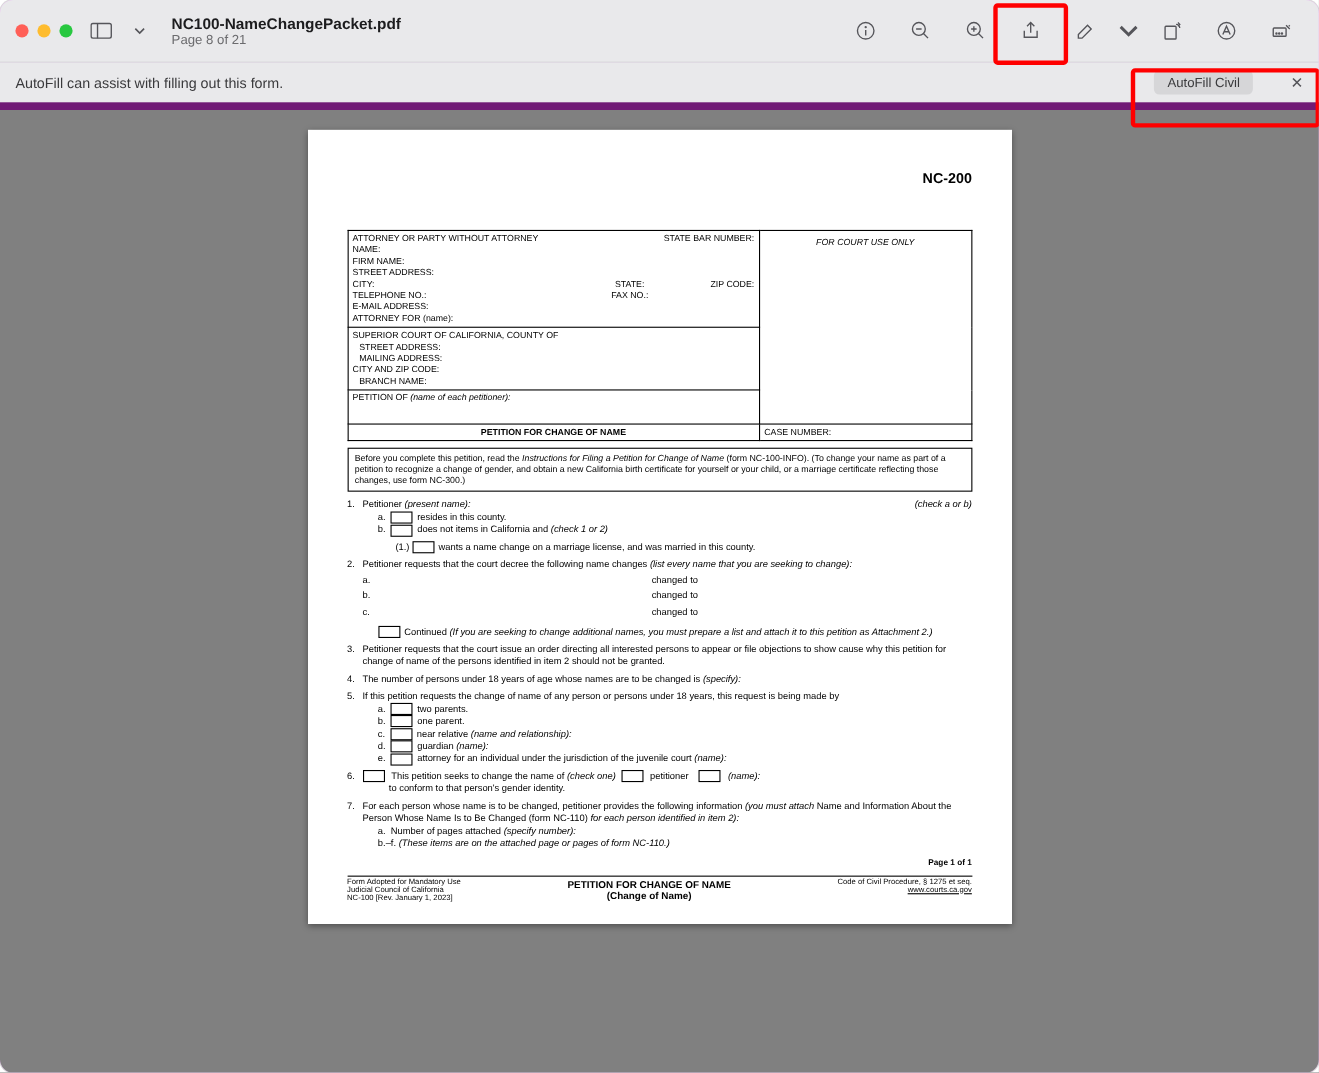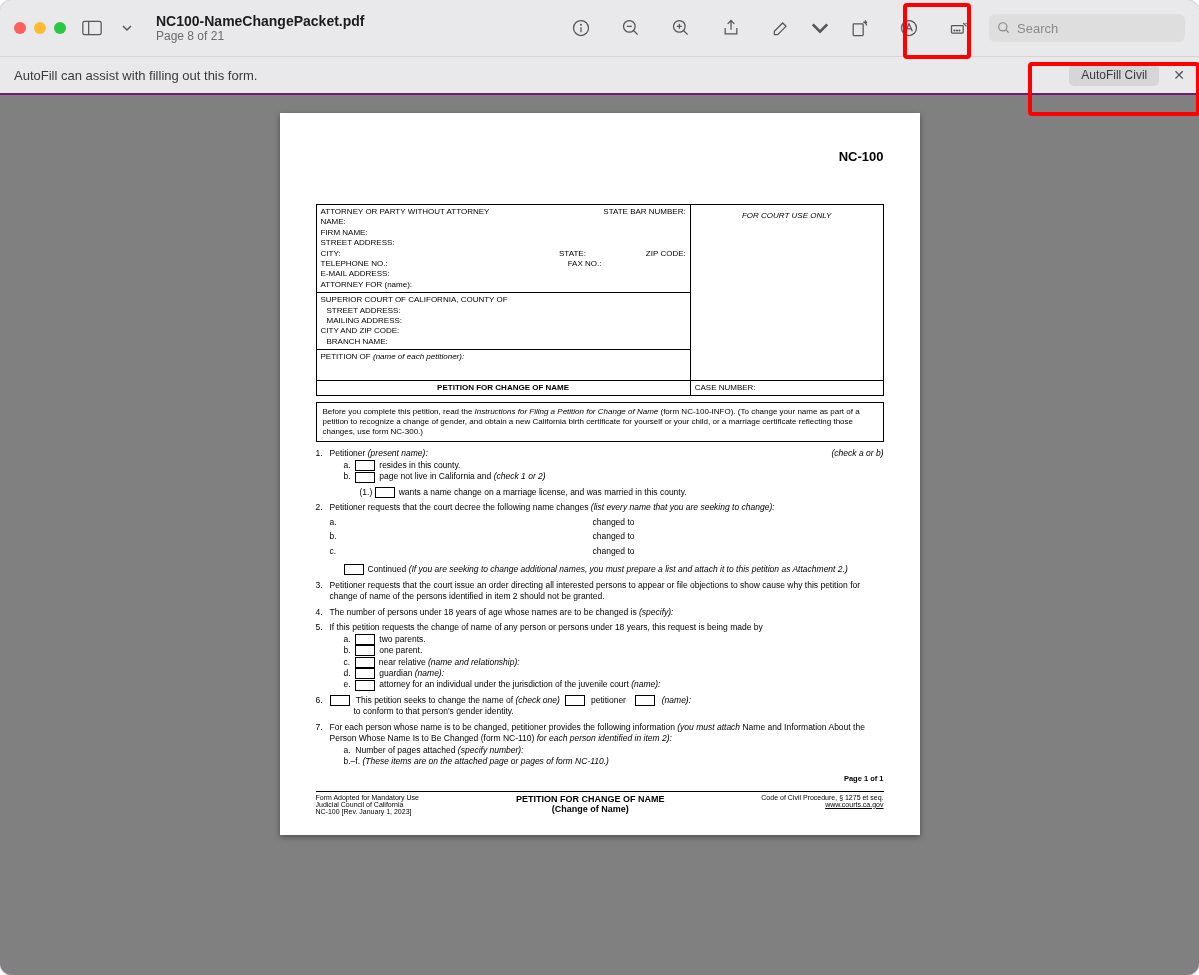--- a/index.html
+++ b/index.html
@@ -18,21 +18,21 @@
   .doc-title-block{display:flex;flex-direction:column;margin-left:10px;flex:0 0 auto;}
   .doc-title{font-size:14px;font-weight:600;color:#1c1c1e;}
   .doc-sub{font-size:12px;color:#6b6b6e;}
   .spacer{flex:1;}
   .tool-btn{width:40px;height:32px;display:flex;align-items:center;justify-content:center;color:#55555a;border-radius:6px;}
   .tool-btn svg{width:20px;height:20px;stroke:#55555a;fill:none;stroke-width:1.5;}
   .small-chev{width:18px;}
   .search-box{display:flex;align-items:center;background:#dedede;border-radius:6px;height:28px;padding:0 8px;min-width:180px;color:#8a8a8d;font-size:13px;gap:6px;}
   .hl-red{border:4px solid #ff0000;border-radius:4px;position:absolute;pointer-events:none;}
   
-  .autofill-bar{height:36px;background:#e9e9eb;display:flex;align-items:center;padding:0 14px;border-bottom:2px solid #701a75;font-size:13px;color:#3a3a3c;}
+  .autofill-bar{height:36px;background:#e9e9eb;display:flex;align-items:center;padding:0 14px;border-bottom:7px solid #701a75;font-size:13px;color:#3a3a3c;gap:20px;}
   .autofill-bar .spacer{flex:1;}
   .autofill-btn{background:#d6d6d8;border-radius:5px;padding:4px 12px;font-size:12px;color:#3a3a3c;}
   .close-x{margin-left:14px;color:#55555a;font-size:14px;}
   
   .content{height:calc(975px - 56px - 36px);background:#808080;display:flex;justify-content:center;align-items:flex-start;overflow:hidden;}
   .page{width:640px;background:#fff;margin-top:18px;box-shadow:0 2px 6px rgba(0,0,0,.4);padding:36px 36px 20px 36px;box-sizing:border-box;font-size:9px;color:#000;position:relative;}
   .formno{text-align:right;font-weight:700;font-size:13px;margin-bottom:2px;}
   table.hdr{width:100%;border-collapse:collapse;margin-top:40px;}
   table.hdr td{border:1px solid #000;vertical-align:top;padding:2px 4px;font-size:8px;}
   .tiny{font-size:7.5px;line-height:1.3;}
@@ -137,60 +137,53 @@
       </div>
     <div class="tool-btn" style="position:relative;">
       <svg viewBox="0 0 24 24">
           <rect x="3" y="9" width="14" height="9" rx="1"></rect>
           <circle cx="6.5" cy="15" r="0.6" fill="#55555a"></circle>
           <circle cx="9.5" cy="15" r="0.6" fill="#55555a"></circle>
           <circle cx="12.5" cy="15" r="0.6" fill="#55555a"></circle>
           <path d="M17 6 l4 4 M21 6 l-1 1"></path>
         </svg>
     </div>
-    <div class="search-box">
-      <svg width="14" height="14" viewBox="0 0 24 24">
-          <circle cx="10" cy="10" r="7" fill="none" stroke="#8a8a8d" stroke-width="2"></circle>
-          <line x1="15" y1="15" x2="20" y2="20" stroke="#8a8a8d" stroke-width="2"></line>
-        </svg>
-      <span>Search</span>
-    </div>
   </div>
 
   <div class="autofill-bar">
     <span>AutoFill can assist with filling out this form.</span>
     <div class="spacer"></div>
     <div class="autofill-btn">AutoFill Civil</div>
     <div class="close-x">✕</div>
   </div>
 
   <div class="hl-red" style="left:903px;top:3px;width:60px;height:48px;"></div>
   <div class="hl-red" style="left:1028px;top:62px;width:164px;height:46px;"></div>
 
   <div class="content">
     <div class="page">
-      <div class="formno">NC-100</div>
+      <div class="formno">NC-200</div>
 
       <table class="hdr">
         <tbody>
             <tr>
           <td style="width:66%;" class="tiny">
             <div style="display:flex;justify-content:space-between;">
               <span class="lbl">ATTORNEY OR PARTY WITHOUT ATTORNEY</span>
               <span class="lbl">STATE BAR NUMBER:</span>
             </div>
             <div>NAME:</div>
             <div>FIRM NAME:</div>
             <div>STREET ADDRESS:</div>
             <div style="display:flex;gap:60px;">
               <span>CITY:</span>
               <span style="margin-left:auto;">STATE:</span>
               <span>ZIP CODE:</span>
             </div>
-            <div style="display:flex;gap:60px;">
+            <div style="display:flex;gap:48px;">
               <span>TELEPHONE NO.:</span>
               <span style="margin-left:120px;">FAX NO.:</span>
             </div>
             <div>E-MAIL ADDRESS:</div>
             <div>ATTORNEY FOR (name):</div>
           </td>
           <td rowspan="3" class="tiny center" style="width:34%;">
             <div class="bold it" style="margin-top:4px;">FOR COURT USE ONLY</div>
           </td>
         </tr>
@@ -222,21 +215,21 @@
 
       <ol class="main">
         <li>
             <span class="num">1.</span>
             <div class="body">
           <div style="display:flex;justify-content:space-between;">
             <span><span>Petitioner </span><span class="it">(present name):</span></span>
             <span class="it">(check a or b)</span>
           </div>
           <div class="sub">a.&nbsp;&nbsp;<span class="chk"></span><span>resides in this county.</span></div>
-          <div class="sub">b.&nbsp;&nbsp;<span class="chk"></span><span>page not live in California and </span><span class="it">(check 1 or 2)</span></div>
+          <div class="sub">b.&nbsp;&nbsp;<span class="chk"></span><span>does not items in California and </span><span class="it">(check 1 or 2)</span></div>
           <div class="sub2" style="margin-top:4px;">(1.) <span class="chk"></span><span>wants a name change on a marriage license, and was married in this county.</span></div>
         </div>
           </li>
 
         <li>
             <span class="num">2.</span>
             <div class="body">
           <span>Petitioner requests that the court decree the following name changes </span><span class="it">(list every name that you are seeking to change):</span>
           <div class="row-abc">
                 <div class="l">a.</div>

